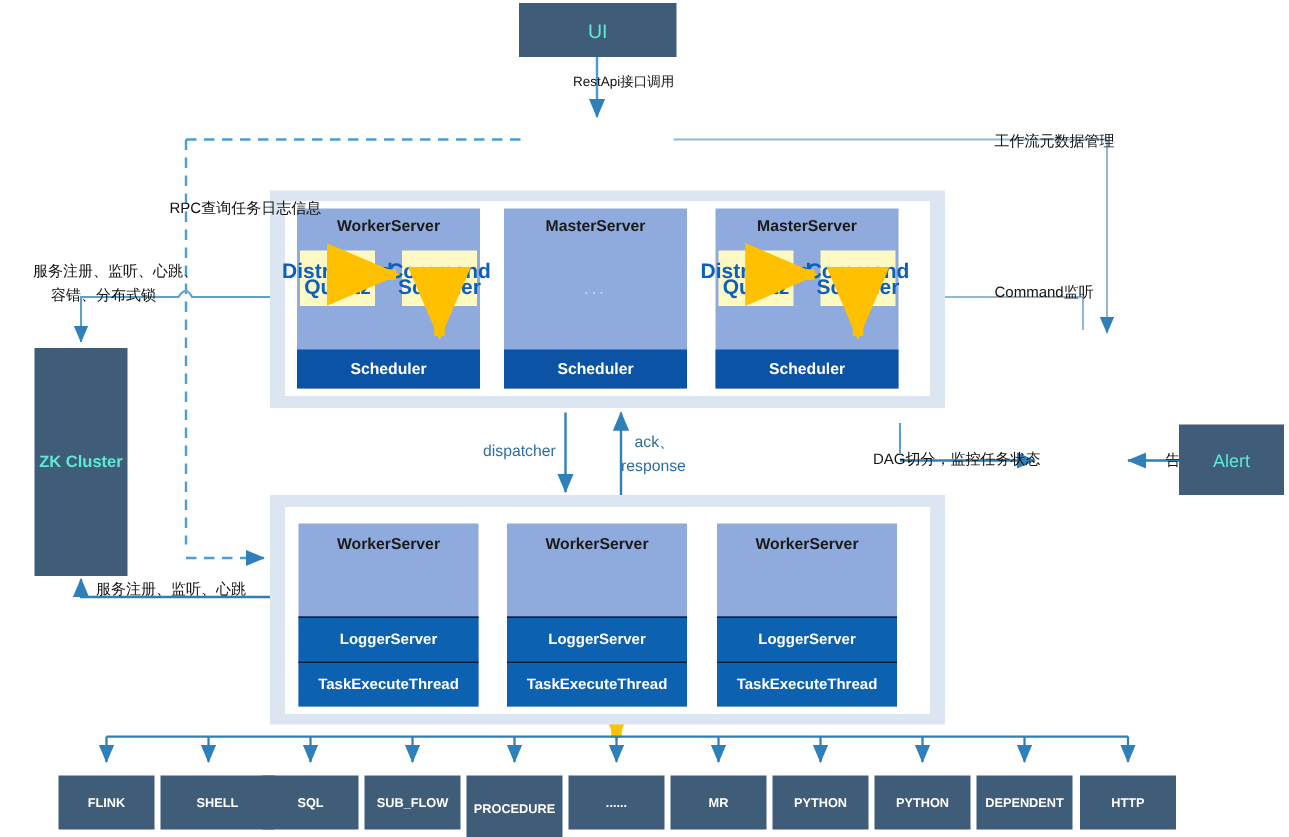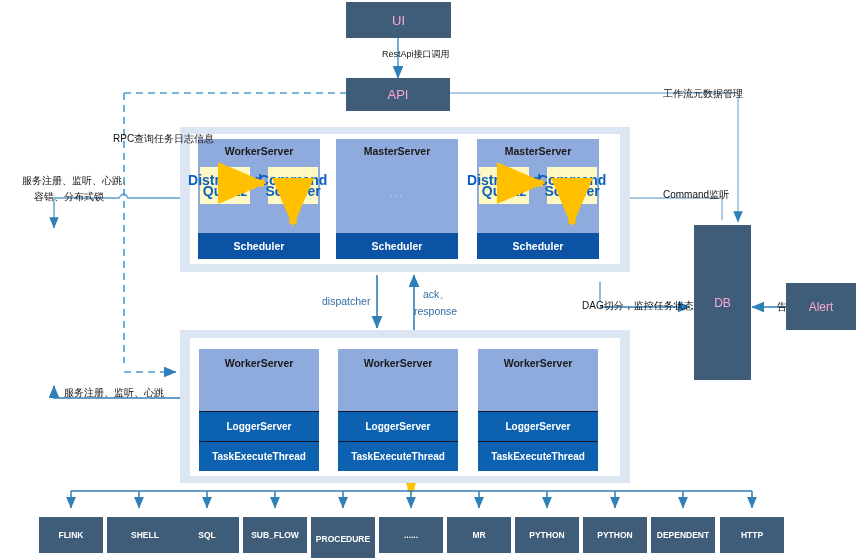--- a/index.html
+++ b/index.html
@@ -1,19 +1,19 @@
 <!DOCTYPE html>
 <html><head>
 <meta charset="utf-8">
 <style>
   html,body{margin:0;padding:0;background:#ffffff;}
   body{font-family:"Liberation Sans","DejaVu Sans",sans-serif;}
   #canvas{position:relative;width:859px;height:558px;background:#ffffff;overflow:hidden;}
   .box{position:absolute;box-sizing:border-box;display:flex;align-items:center;justify-content:center;text-align:center;}
-  .dark{background:#3f5c78;color:#f9a8d4;align-items:center;}
+  .dark{background:#3f5c78;color:#5eead4;align-items:center;}
   .panel{position:absolute;box-sizing:border-box;background:#dce6f2;}
   .panel-inner{position:absolute;box-sizing:border-box;background:#ffffff;}
   .srv{position:absolute;box-sizing:border-box;background:#8faadc;}
   .srv-title{position:absolute;left:0;right:0;top:6px;text-align:center;font-size:10.5px;font-weight:bold;color:#1a1a1a;}
   .srv-dots{position:absolute;left:0;right:0;top:48px;text-align:center;font-size:11px;color:#c9d8f0;letter-spacing:2px;}
   .teal{position:absolute;box-sizing:border-box;background:#fef9c3;color:#0b5fbf;font-size:14px;font-weight:bold;line-height:11px;display:flex;align-items:center;justify-content:center;text-align:center;}
   .sched{position:absolute;left:0;right:0;bottom:0;height:26px;background:#0c53a5;color:#fff;font-size:10.5px;font-weight:bold;display:flex;align-items:center;justify-content:center;}
   .wstrip{position:absolute;left:0;right:0;background:#0c61b0;color:#fff;font-size:10px;font-weight:bold;display:flex;align-items:center;justify-content:center;border-top:1px solid #0f172a;box-sizing:border-box;}
   .lbl{position:absolute;font-size:10px;color:#111;white-space:nowrap;padding-left:20px;}
   .lbl-blue{position:absolute;font-size:10.5px;color:#2f6ea5;white-space:nowrap;}
@@ -78,23 +78,20 @@
     <line x1="683" y1="491" x2="683" y2="508" stroke="#2f7fb8" stroke-width="1.5" marker-end="url(#ah)"></line>
     <line x1="752" y1="491" x2="752" y2="508" stroke="#2f7fb8" stroke-width="1.5" marker-end="url(#ah)"></line>
   </svg>
 
   <div class="box dark" style="left:346px;top:2px;width:105px;height:36px;font-size:13px;">
     <span>UI</span>
   </div>
 
   <div class="lbl" style="left:362px;top:48px;font-size:9px;">RestApi接口调用</div>
 
-  <div class="box dark" style="left:346px;top:78px;width:104px;height:33px;font-size:13px;">
-    <span>API</span>
-  </div>
 
   <div class="lbl" style="left:643px;top:87px;font-size:10px;">工作流元数据管理</div>
 
   <div class="panel" style="left:180px;top:127px;width:450px;height:145px;"></div>
   <div class="panel-inner" style="left:190px;top:134px;width:430px;height:130px;"></div>
 
   <div class="srv" style="left:198px;top:139px;width:122px;height:120px;">
     <div class="srv-title">WorkerServer</div>
     <div class="teal" style="left:2px;top:28px;width:50px;height:37px;">Distributed Quartz</div>
     <div class="teal" style="left:70px;top:28px;width:50px;height:37px;">Command Scanner</div>
@@ -141,34 +138,34 @@
     <div class="srv-title" style="top:8px;">WorkerServer</div>
     <div class="wstrip" style="bottom:30px;height:30px;">LoggerServer</div>
     <div class="wstrip" style="bottom:0;height:30px;">TaskExecuteThread</div>
   </div>
 
   <div class="lbl" style="left:93px;top:132px;font-size:10px;">RPC查询任务日志信息</div>
 
   <div class="lbl" style="left:2px;top:174px;font-size:10px;">服务注册、监听、心跳、</div>
   <div class="lbl" style="left:14px;top:190px;font-size:10px;">容错、分布式锁</div>
 
+  <div class="box dark" style="left:23px;top:232px;width:62px;height:152px;font-size:11px;font-weight:bold;">
+    <span>ZK Cluster</span>
+  </div>
 
   <div class="lbl" style="left:44px;top:386px;font-size:10px;">服务注册、监听、心跳</div>
 
   <div class="lbl-blue" style="left:322px;top:295px;">dispatcher</div>
   <div class="lbl-blue" style="left:423px;top:288px;">ack、</div>
   <div class="lbl-blue" style="left:414px;top:305px;">response</div>
 
   <div class="lbl" style="left:643px;top:188px;font-size:10px;">Command监听</div>
 
   <div class="lbl" style="left:562px;top:299px;font-size:10px;">DAG切分，监控任务状态</div>
 
-  <div class="box dark" style="left:694px;top:225px;width:57px;height:155px;font-size:12px;">
-    <span>DB</span>
-  </div>
 
   <div class="lbl" style="left:757px;top:300px;font-size:10px;">告警</div>
 
   <div class="box dark" style="left:786px;top:283px;width:70px;height:47px;font-size:12px;">
     <span>Alert</span>
   </div>
 
   <div id="task-row">
       <div class="tbox" style="left: 39px; top: 517px; width: 64px; height: 36px;">FLINK</div>
       <div class="tbox" style="left: 107px; top: 517px; width: 76px; height: 36px;">SHELL</div>

